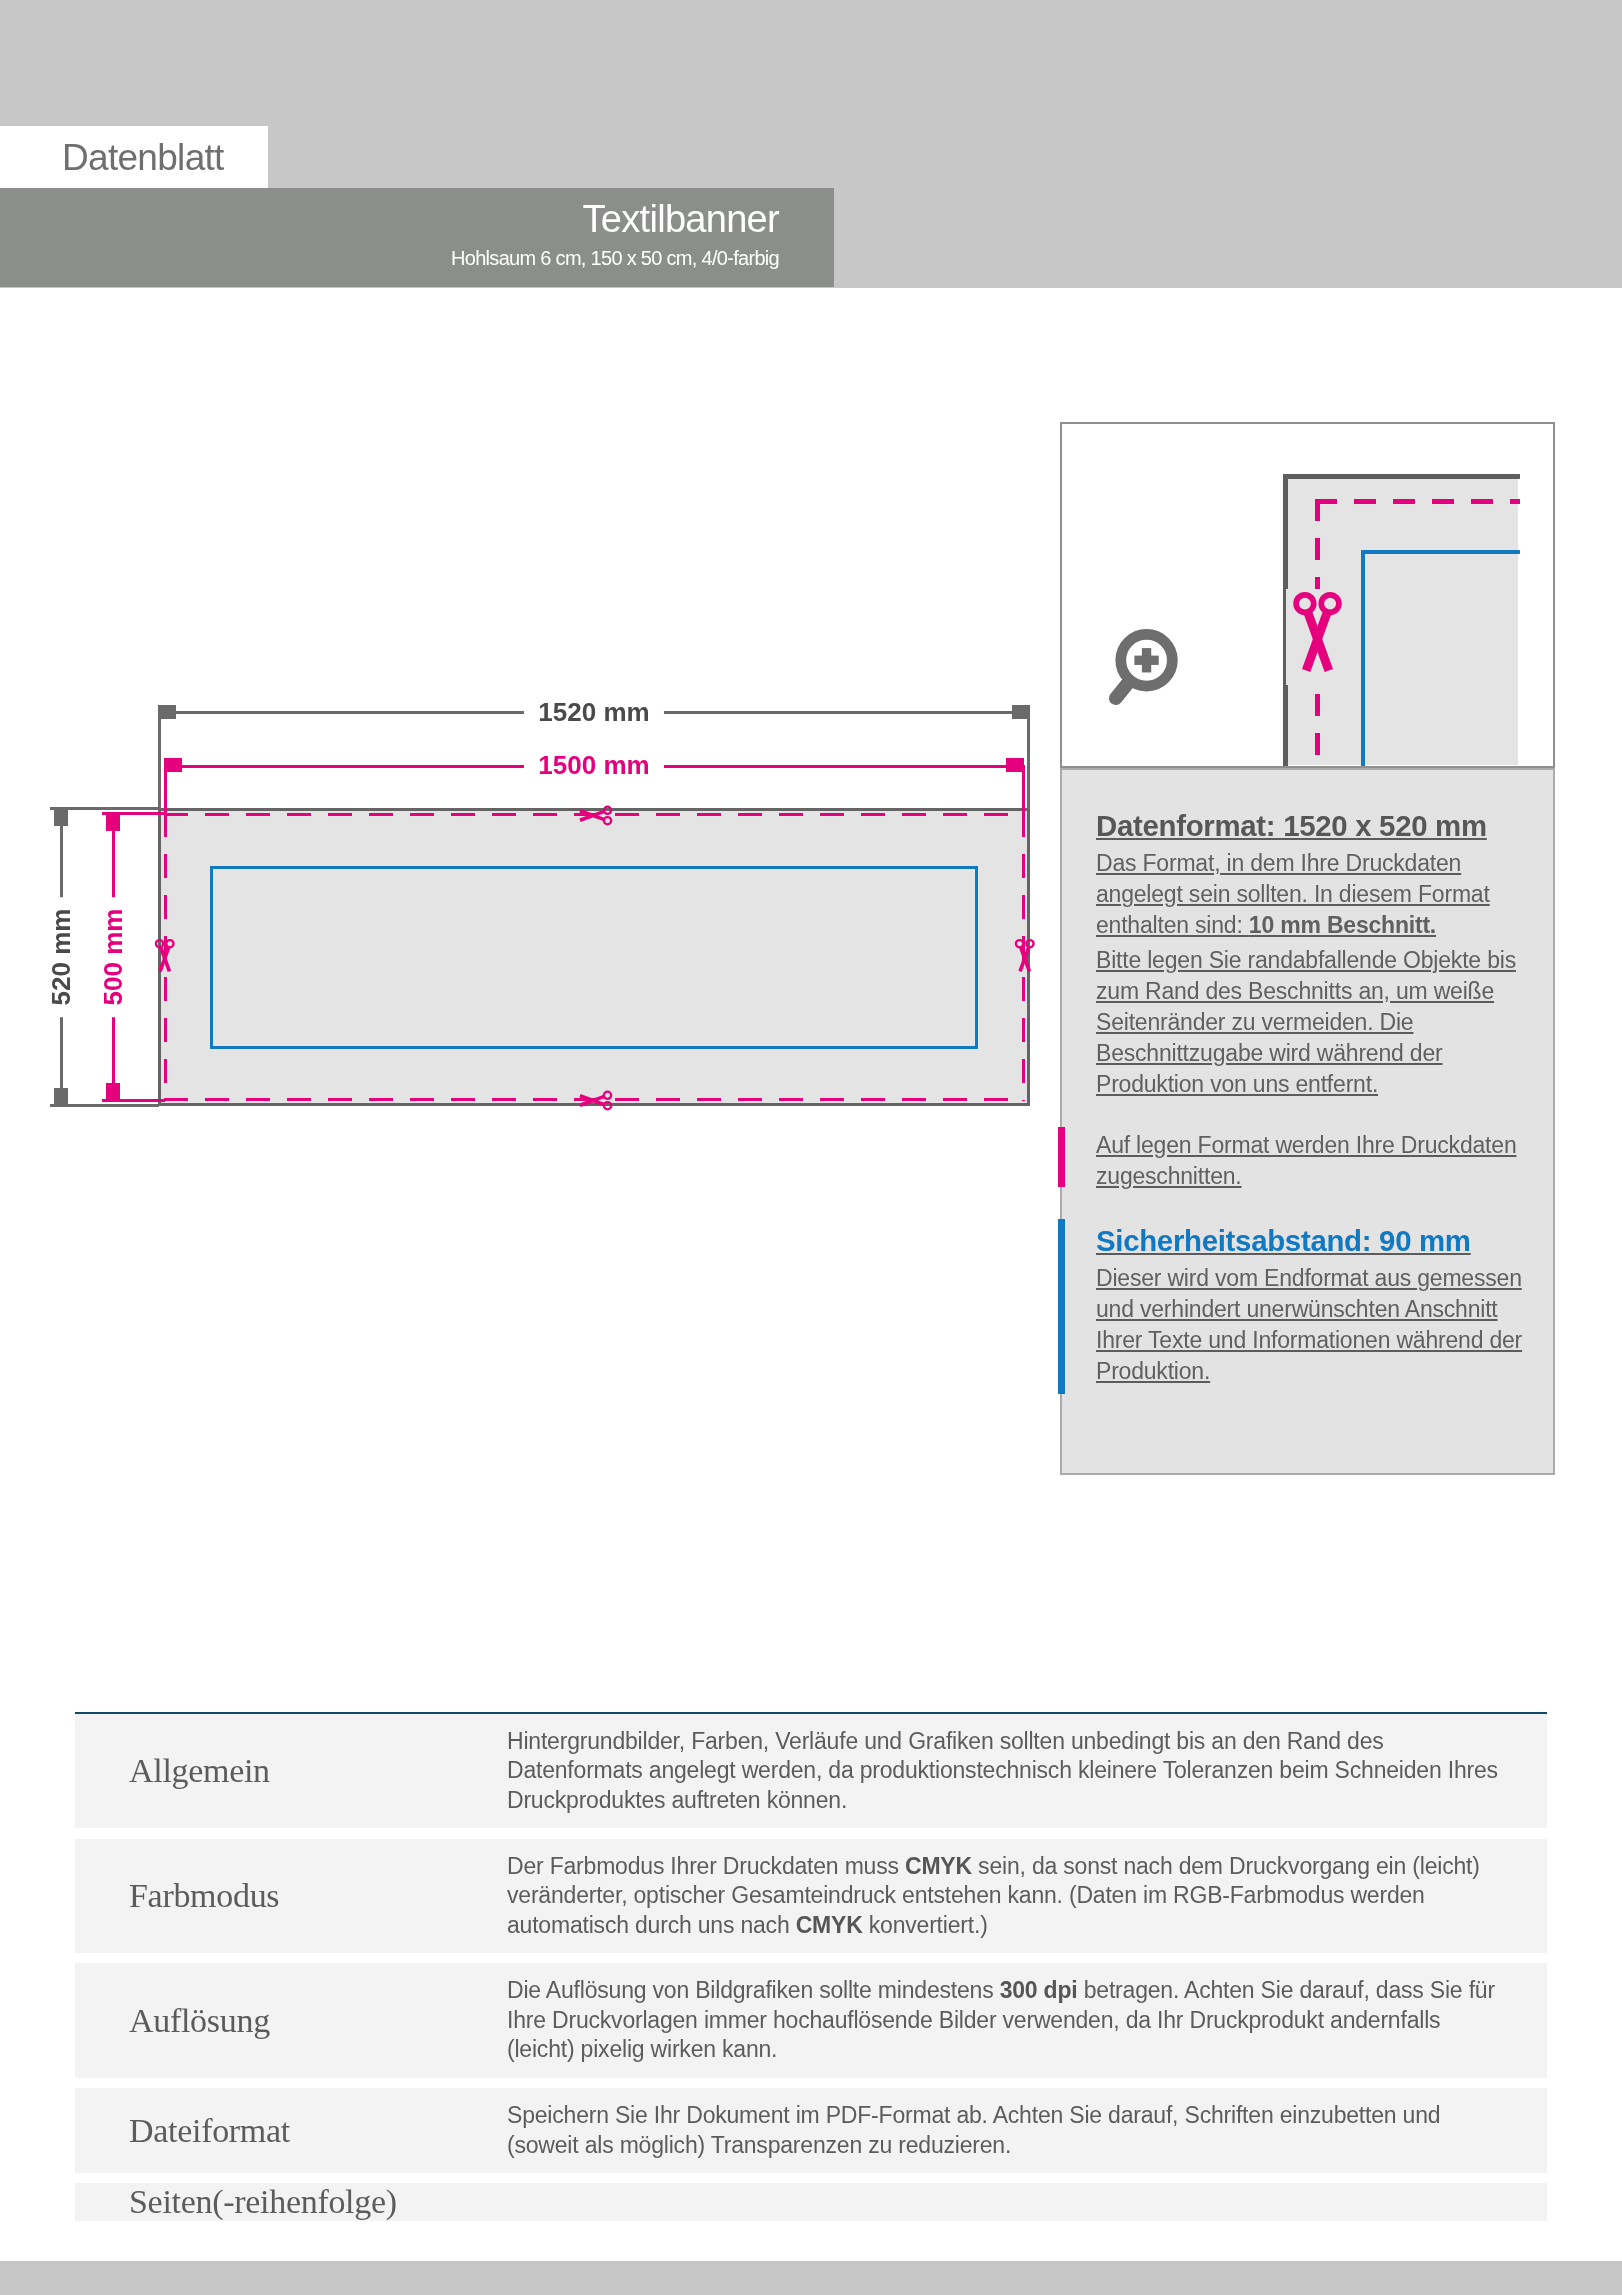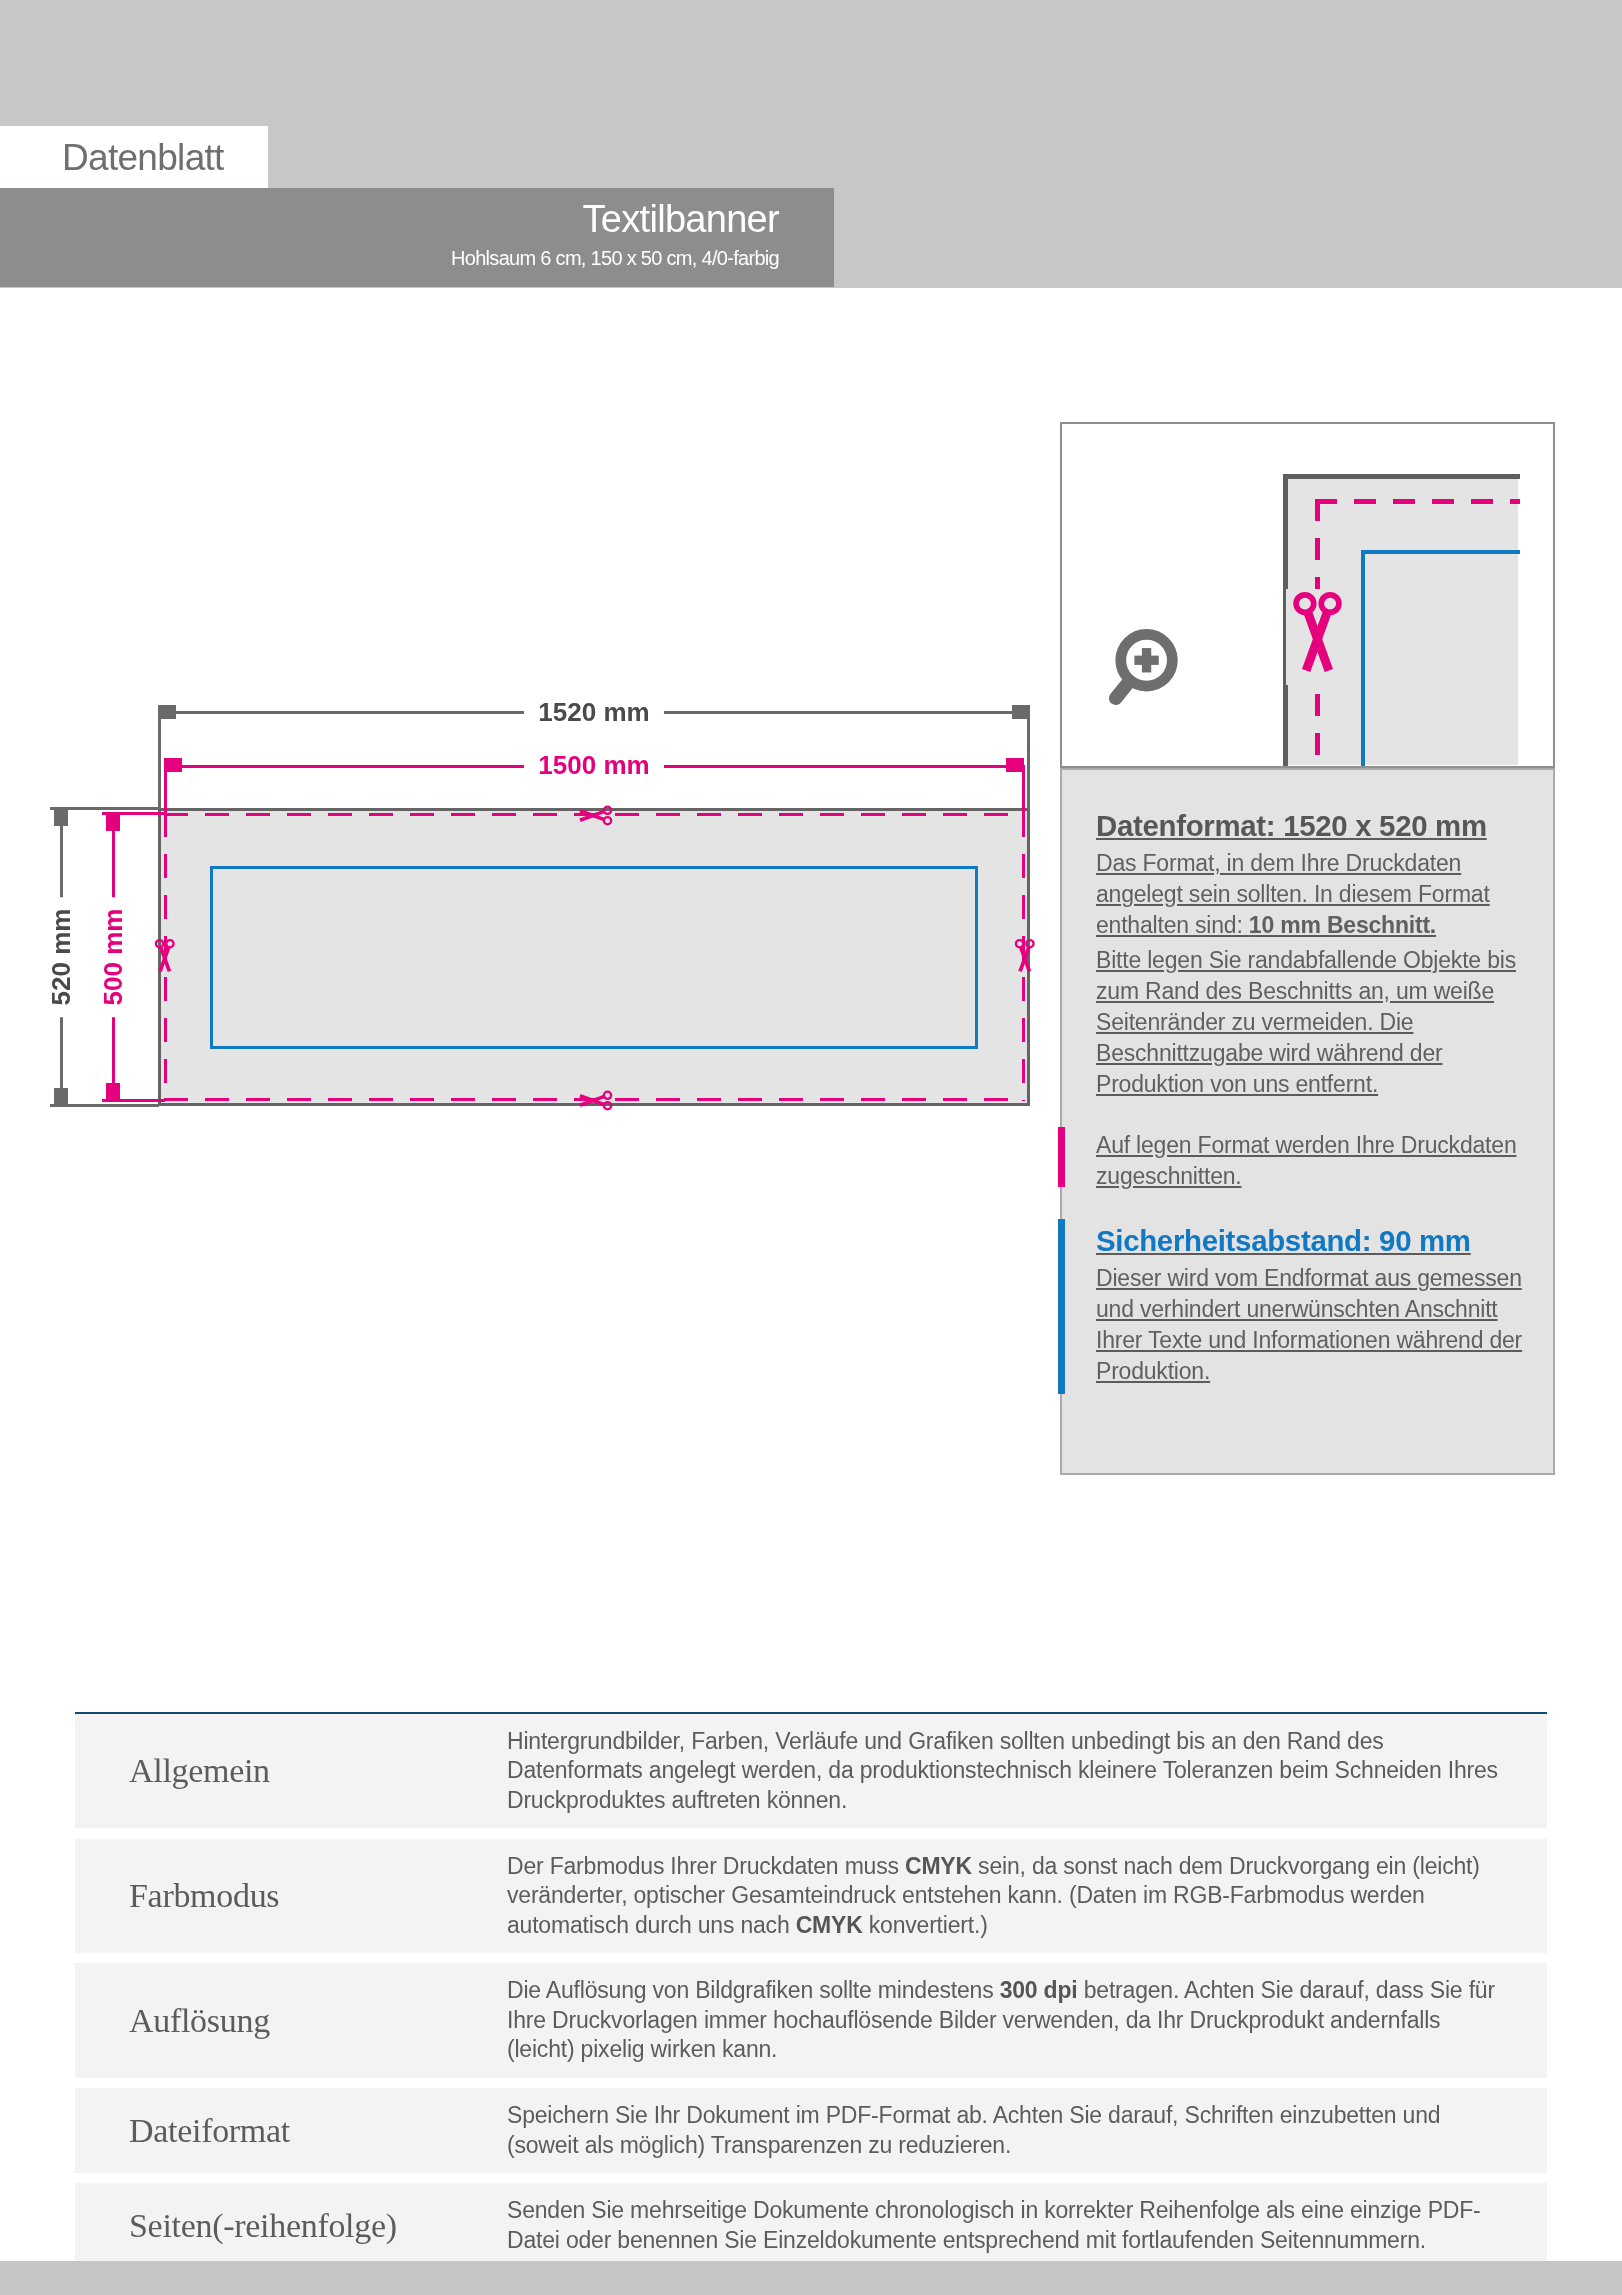--- a/index.html
+++ b/index.html
@@ -243,18 +243,17 @@
   <div class="tip-row">
     <div class="tip-label">Auflösung</div>
     <div class="tip-body"><span>Die Auflösung von Bildgrafiken sollte mindestens </span><b>300 dpi</b><span> betragen. Achten Sie darauf, dass Sie für Ihre Druckvorlagen immer hochauflösende Bilder verwenden, da Ihr Druckprodukt andernfalls (leicht) pixelig wirken kann.</span></div>
   </div>
   <div class="tip-row">
     <div class="tip-label">Dateiformat</div>
     <div class="tip-body"><span>Speichern Sie Ihr Dokument im PDF-Format ab. Achten Sie darauf, Schriften einzubetten und (soweit als möglich) Transparenzen zu reduzieren.</span></div>
   </div>
   <div class="tip-row">
     <div class="tip-label">Seiten(-reihenfolge)</div>
-    <div class="tip-body"><span>Senden Sie mehrseitige Dokumente chronologisch in korrekter Reihenfolge als eine einzige PDF-Datei oder benennen Sie Einzeldokumente entsprechend mit fortlaufenden Seitennummern.</span></div>
   </div>
 </div>
 
 <div class="abs footer-band"></div>
 
 
 </body></html>

